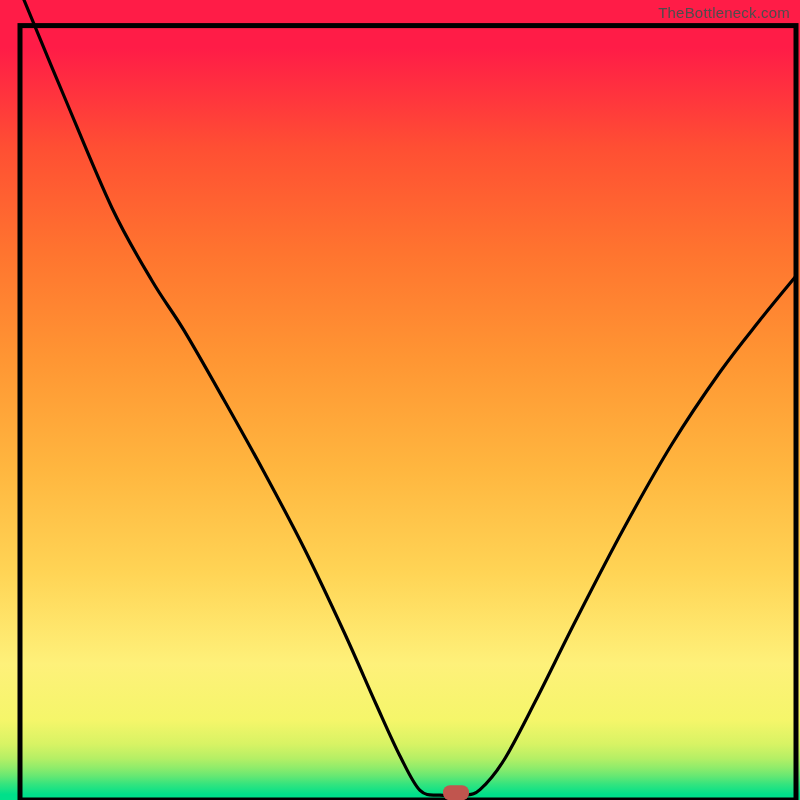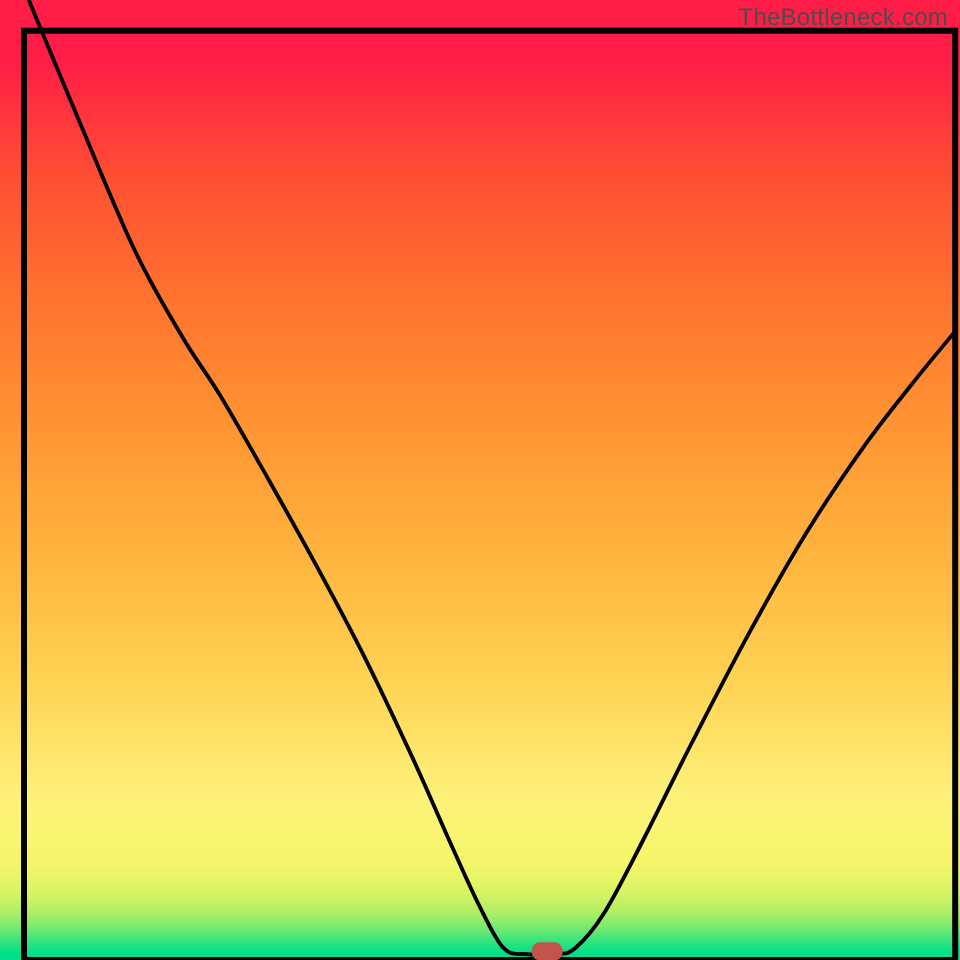--- a/index.html
+++ b/index.html
@@ -13,21 +13,21 @@
   .chart-container {
     position: relative;
     width: 800px;
     height: 800px;
   }
   .watermark {
     position: absolute;
     top: 4px;
     right: 10px;
     font-family: Arial, Helvetica, sans-serif;
-    font-size: 20px;
+    font-size: 15px;
     font-weight: 500;
     color: #4d4d4d;
     z-index: 50;
     letter-spacing: 0.2px;
   }
   svg.plot {
     position: absolute;
     left: 0;
     top: 0;
     width: 800px;

